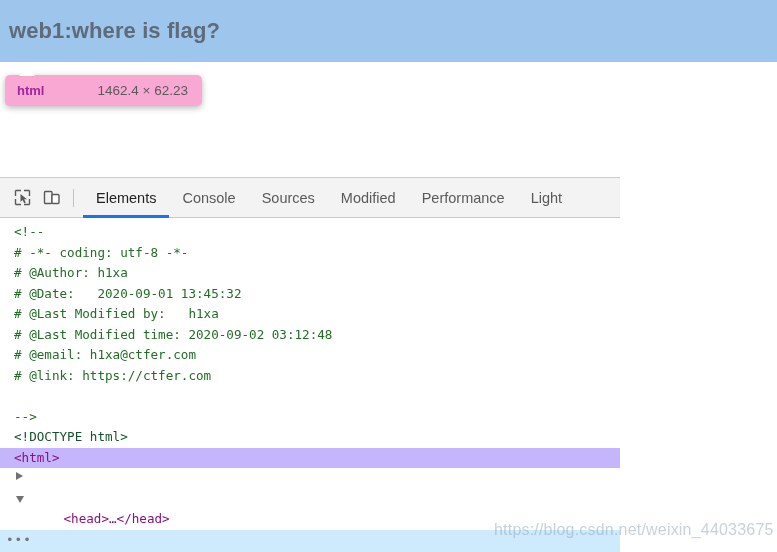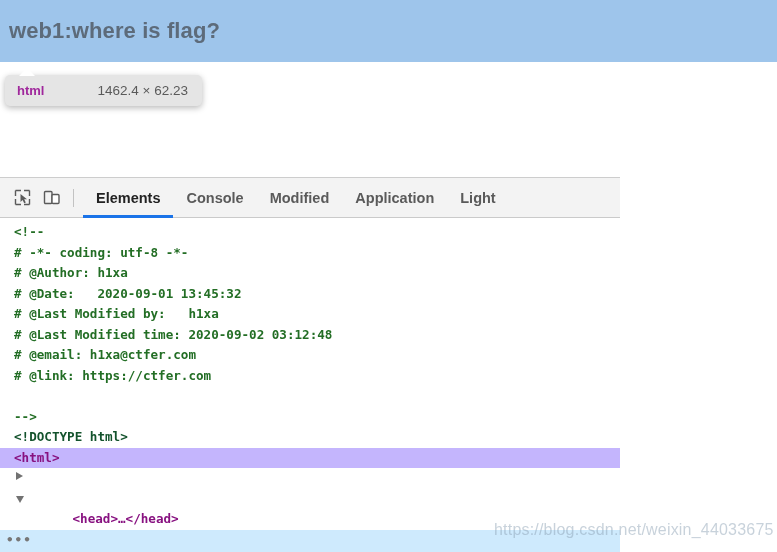--- a/index.html
+++ b/index.html
@@ -41,21 +41,21 @@
     color: #5d6b7a;
     letter-spacing: 0.1px;
     font-family: "Liberation Sans", sans-serif;
   }
 
   
   .inspect-tooltip {
     position: absolute;
     left: 5px;
     top: 75px;
-    background: #e5e5e5;
+    background: #f9a8d4;
     border-radius: 5px;
     box-shadow: 0 2px 6px rgba(0,0,0,0.28);
     padding: 8px 14px 8px 12px;
     display: flex;
     align-items: baseline;
     gap: 11px;
     white-space: nowrap;
   }
   .inspect-tooltip::before {
     content: "";
@@ -83,21 +83,20 @@
   
   .devtools {
     position: absolute;
     left: 0;
     top: 177px;
     width: 620px;
     height: 375px;
     background: #ffffff;
     border-top: 1px solid #cdcdcd;
     overflow: hidden;
-    font-weight: bold;
   }
 
   .dt-toolbar {
     position: relative;
     height: 40px;
     background: #f3f3f3;
     border-bottom: 1px solid #cacaca;
     display: flex;
     align-items: center;
     padding-left: 7px;
@@ -192,21 +191,21 @@
   }
   .gutter-dots {
     position: absolute;
     left: 6px;
     top: 0;
     color: #777;
     font-size: 12.6px;
     letter-spacing: 1px;
     line-height: 20.5px;
   }
-  .indent1 { padding-left: 27px; }
+  .indent1 { padding-left: 18px; }
   .indent2 { padding-left: 45px; }
 
   
   .watermark {
     position: absolute;
     left: 494px;
     top: 521px;
     font-size: 16px;
     color: rgba(140,160,180,0.48);
     font-family: "Liberation Sans", sans-serif;
@@ -247,22 +246,23 @@
         <rect x="1.5" y="2.5" width="7.5" height="12" rx="1" stroke="#5a5a5a" stroke-width="1.4" fill="none"></rect>
         <rect x="9" y="5.5" width="7" height="9" rx="1" stroke="#5a5a5a" stroke-width="1.4" fill="#ffffff"></rect>
       </svg>
     </div>
 
     <div class="tool-sep"></div>
 
     <div class="dt-tabs">
       <div class="dt-tab active">Elements</div>
       <div class="dt-tab">Console</div>
+      <div class="dt-tab">Sources</div>
       <div class="dt-tab">Modified</div>
-      <div class="dt-tab">Application</div>
+      <div class="dt-tab">Performance</div>
       <div class="dt-tab">Light</div>
     </div>
   </div>
 
   <div class="dom-tree">
 
     <div class="code-line comment">&lt;!--</div>
     <div class="code-line comment"># -*- coding: utf-8 -*-</div>
     <div class="code-line comment"># @Author: h1xa</div>
     <div class="code-line comment"># @Date:   2020-09-01 13:45:32</div>

